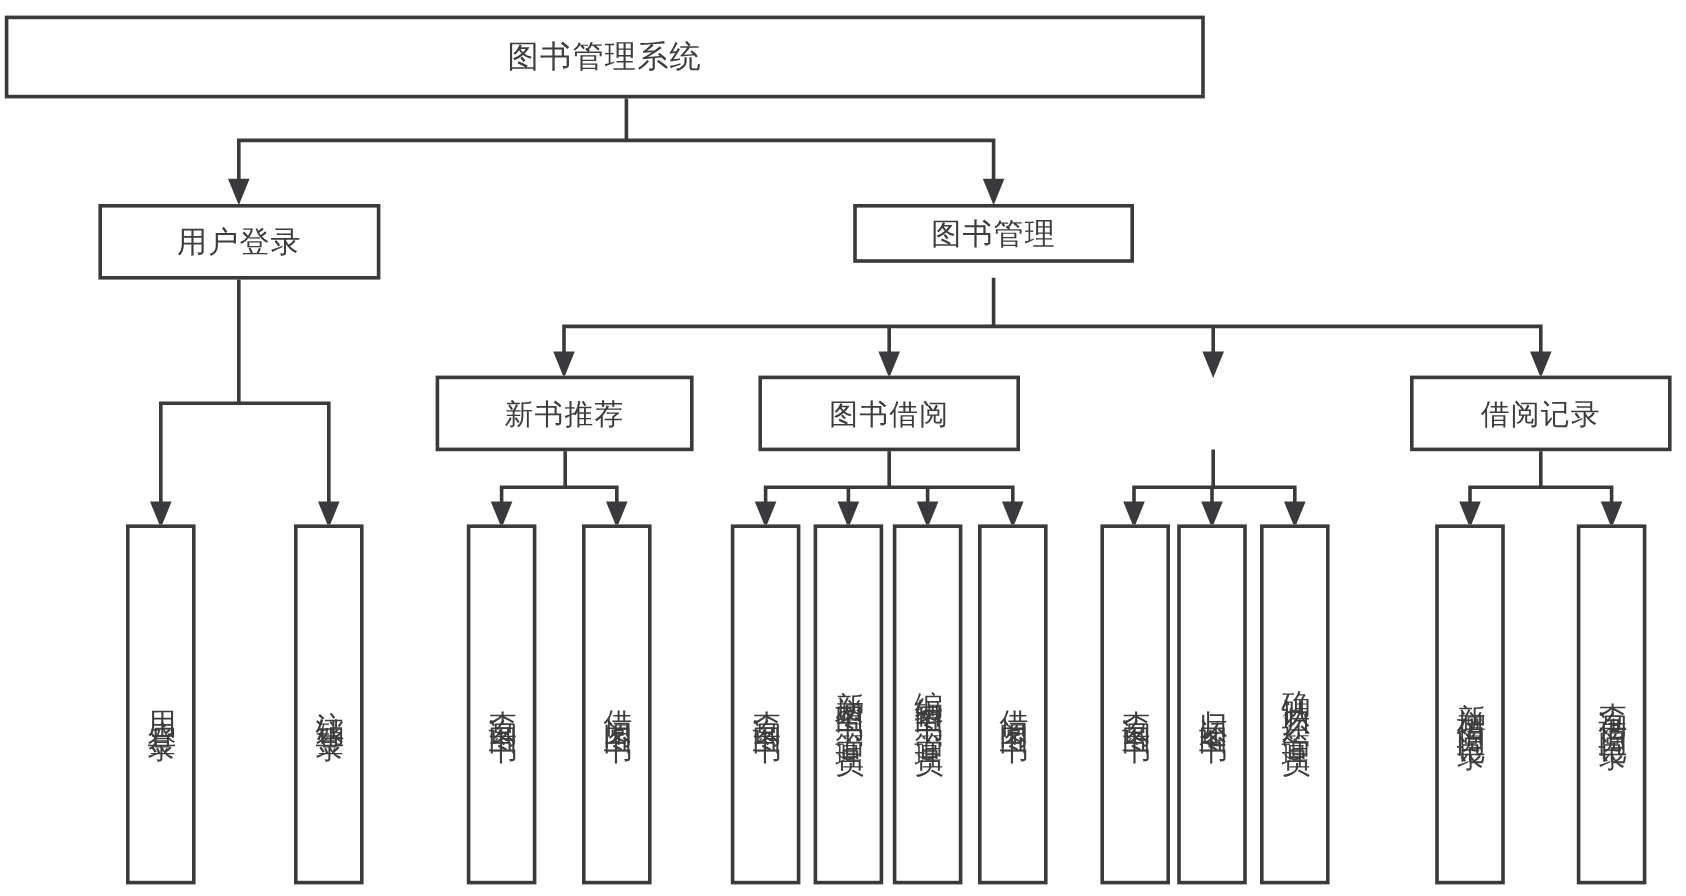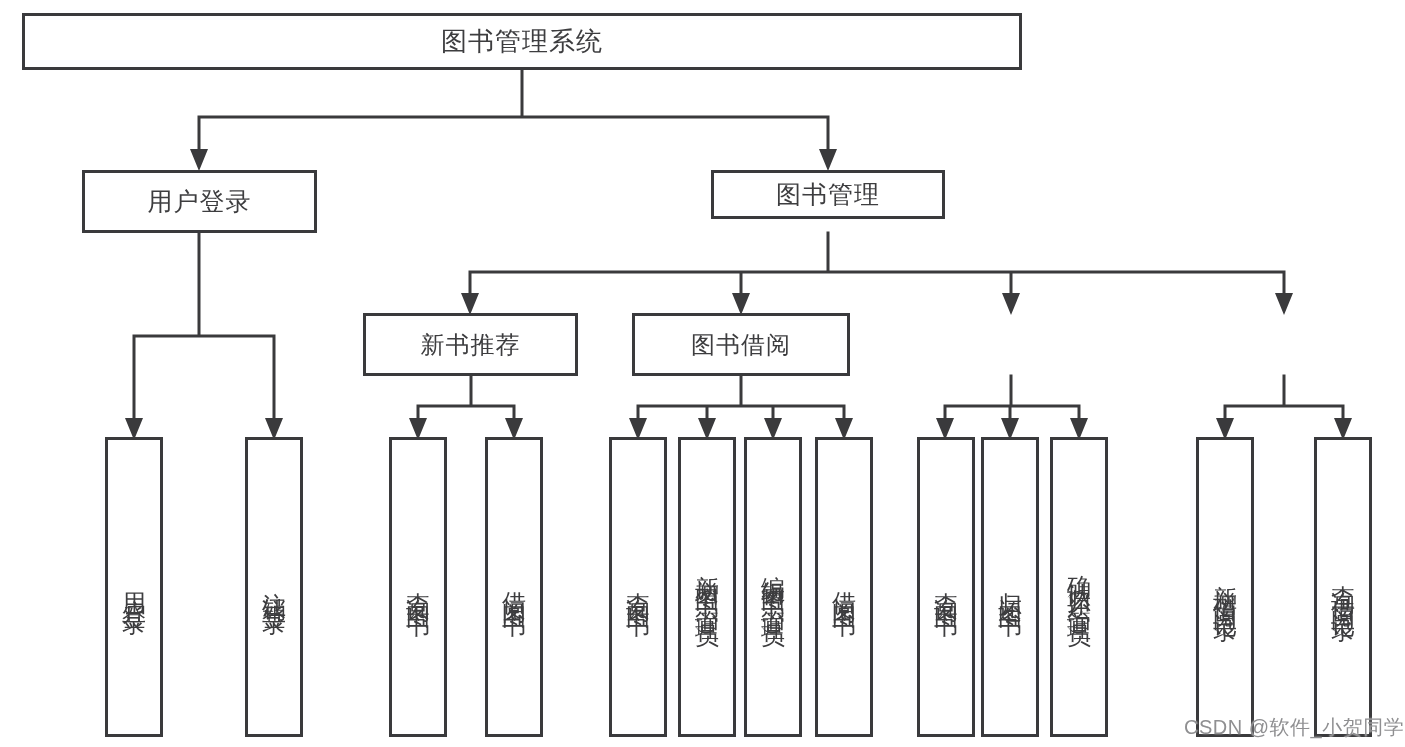--- a/index.html
+++ b/index.html
@@ -81,36 +81,39 @@
     <path class="ln" d="M741 376 V406 M638 406 H844 M638 406 V419 M707 406 V419 M773 406 V419 M844 406 V419"></path>
     <path class="ar" d="M629 418 H647 L638 440 Z M698 418 H716 L707 440 Z M764 418 H782 L773 440 Z M835 418 H853 L844 440 Z"></path>
 
     <path class="ln" d="M1011 376 V406 M945 406 H1079 M945 406 V419 M1010 406 V419 M1079 406 V419"></path>
     <path class="ar" d="M936 418 H954 L945 440 Z M1001 418 H1019 L1010 440 Z M1070 418 H1088 L1079 440 Z"></path>
 
     <path class="ln" d="M1284 376 V406 M1225 406 H1343 M1225 406 V419 M1343 406 V419"></path>
     <path class="ar" d="M1216 418 H1234 L1225 440 Z M1334 418 H1352 L1343 440 Z"></path>
   </svg>
 
-  <div class="box h-root" style="left:22px;top:13px;width:1000px;height:57px">
+  <div class="box h-root" style="left:4px;top:13px;width:1000px;height:69px">
     <span>图书管理系统</span>
   </div>
 
   <div class="box h-l2" style="left:82px;top:170px;width:235px;height:63px">
     <span>用户登录</span>
   </div>
   <div class="box h-l2" style="left:711px;top:170px;width:234px;height:49px">
     <span>图书管理</span>
   </div>
 
   <div class="box h-l3" style="left:363px;top:313px;width:215px;height:63px">
     <span>新书推荐</span>
   </div>
   <div class="box h-l3" style="left:632px;top:313px;width:218px;height:63px">
     <span>图书借阅</span>
+  </div>
+  <div class="box h-l3" style="left:1175px;top:313px;width:218px;height:63px">
+    <span>借阅记录</span>
   </div>
 
   <div class="box v-leaf" style="left:105px;top:437px;width:58px;height:300px">
     <span>用户登录</span>
   </div>
   <div class="box v-leaf" style="left:245px;top:437px;width:58px;height:300px">
     <span>注销登录</span>
   </div>
 
   <div class="box v-leaf" style="left:389px;top:437px;width:58px;height:300px">
@@ -143,15 +146,14 @@
     <span>确认归还（管理员）</span>
   </div>
 
   <div class="box v-leaf" style="left:1196px;top:437px;width:58px;height:300px">
     <span>新增借阅记录</span>
   </div>
   <div class="box v-leaf" style="left:1314px;top:437px;width:58px;height:300px">
     <span>查询借阅记录</span>
   </div>
 
-  <div class="watermark">CSDN @软件_小贺同学</div>
 
 </div>
 
 </body></html>

